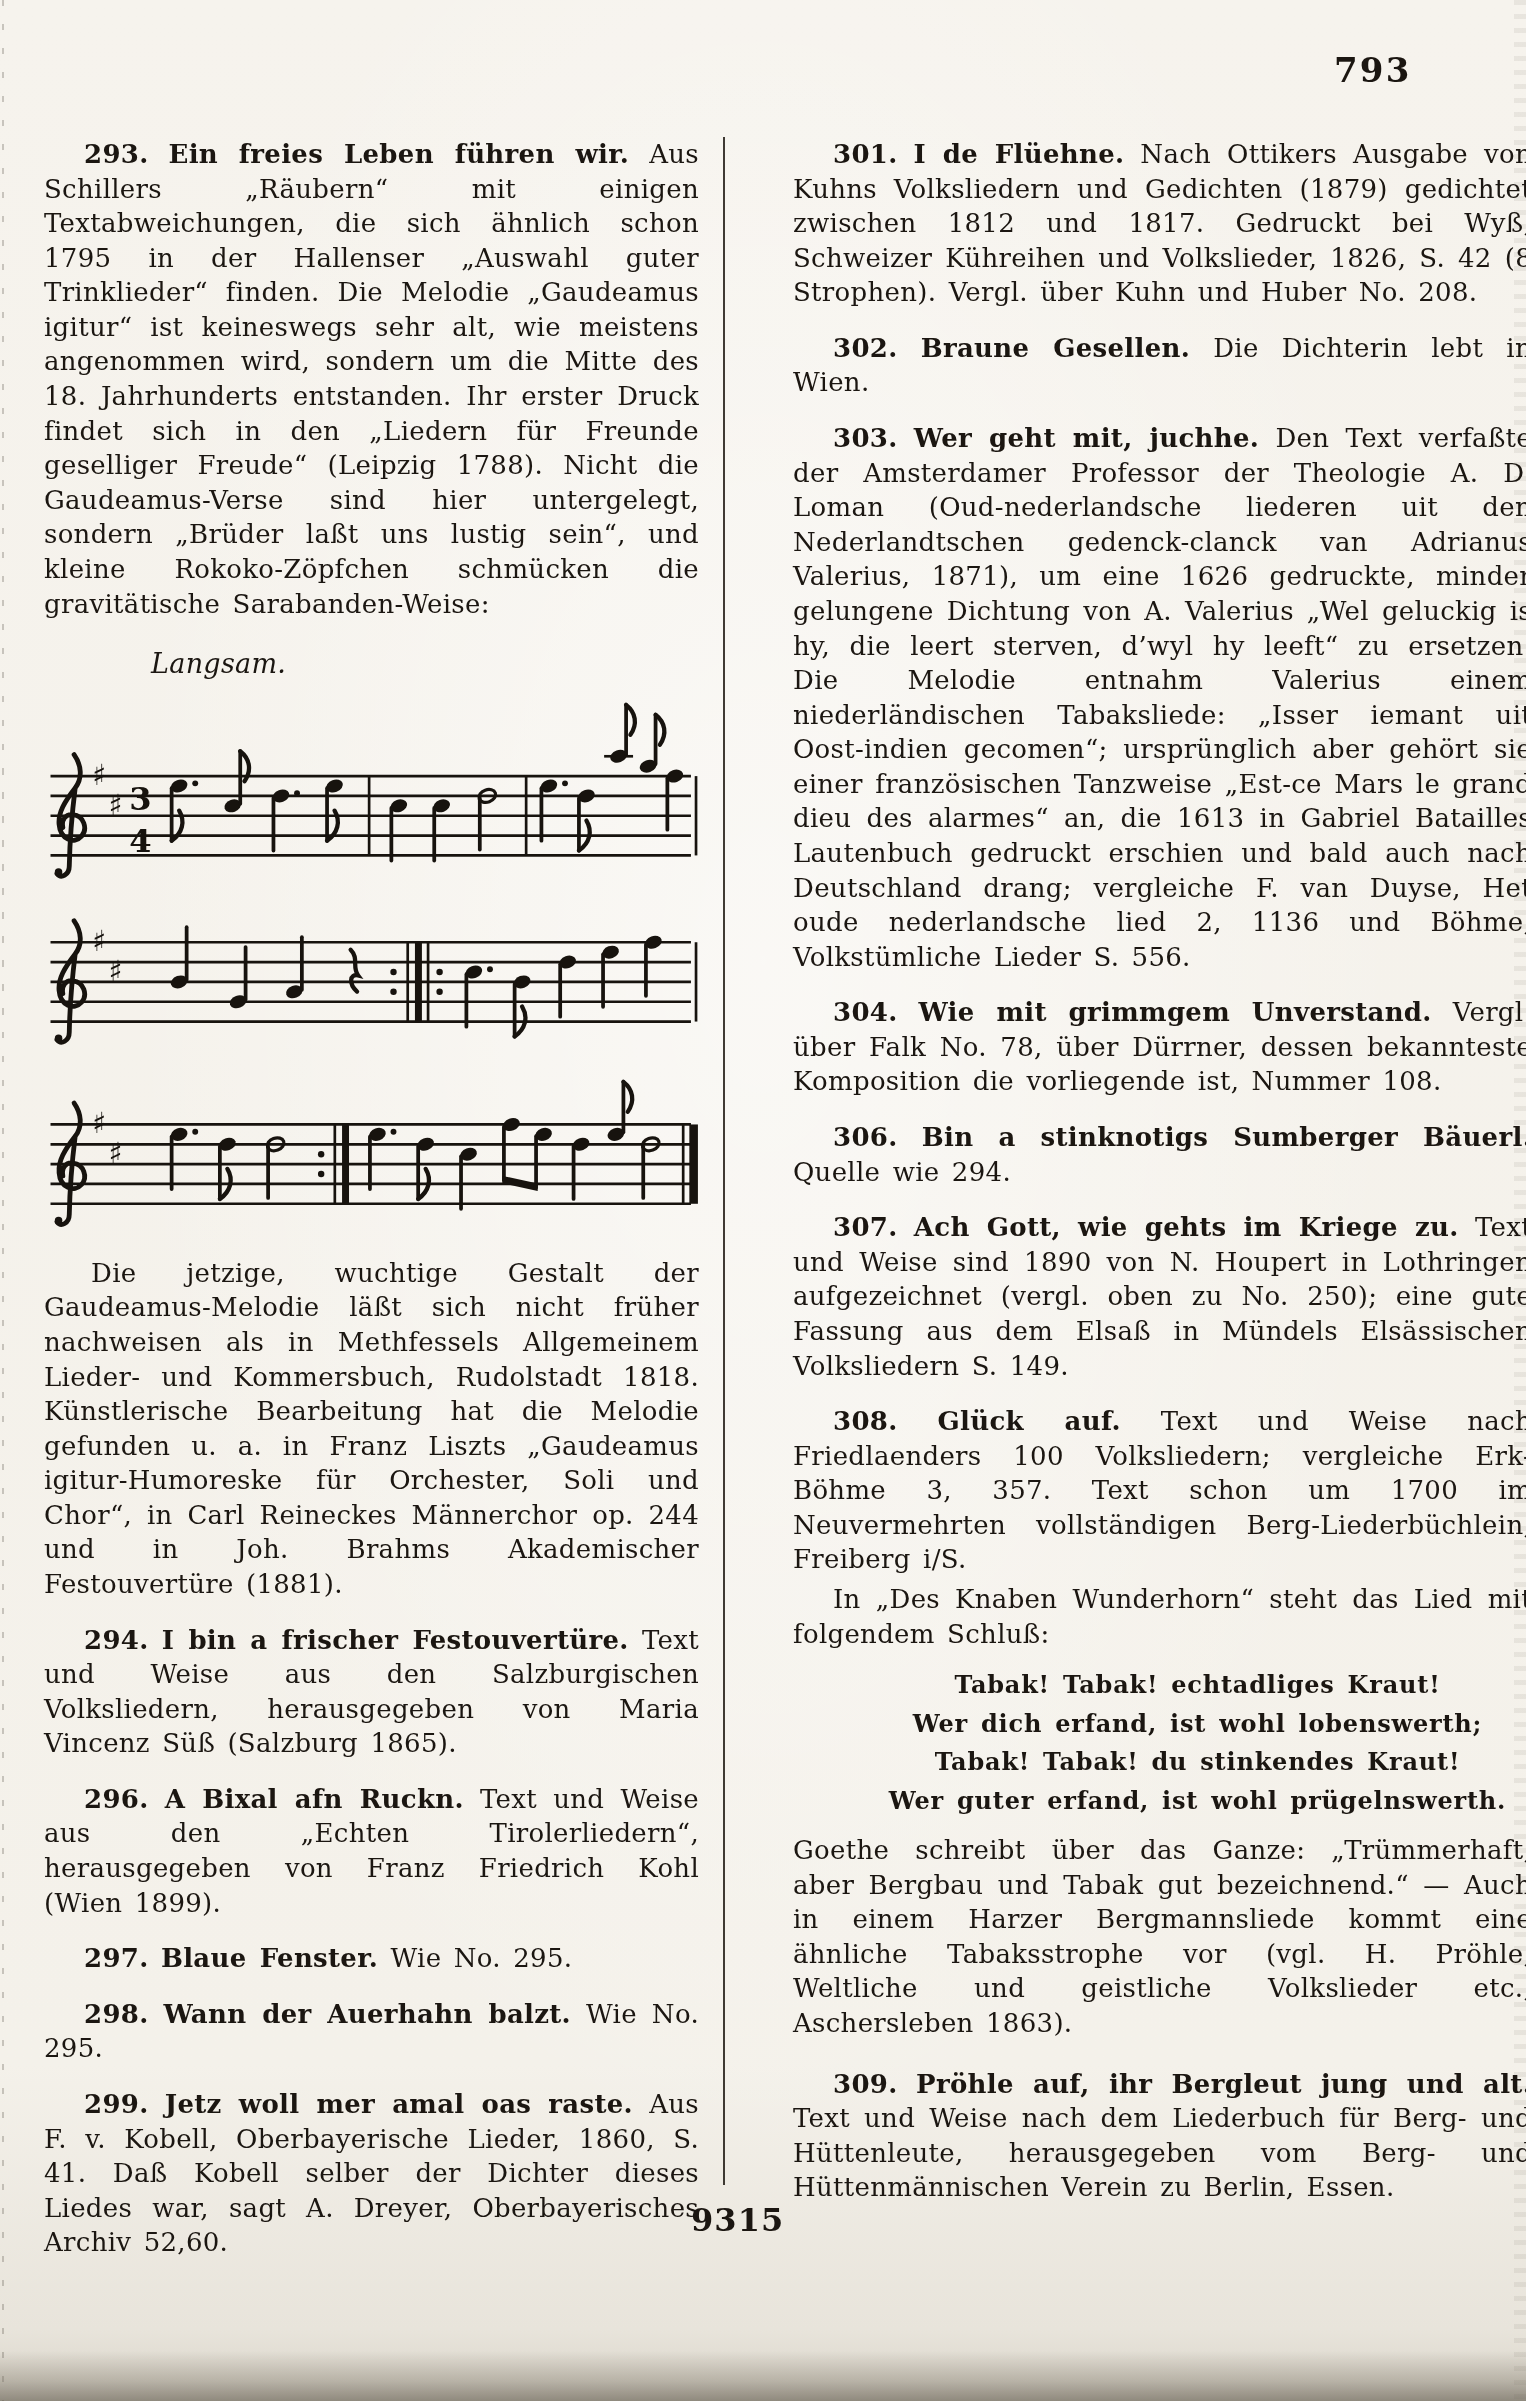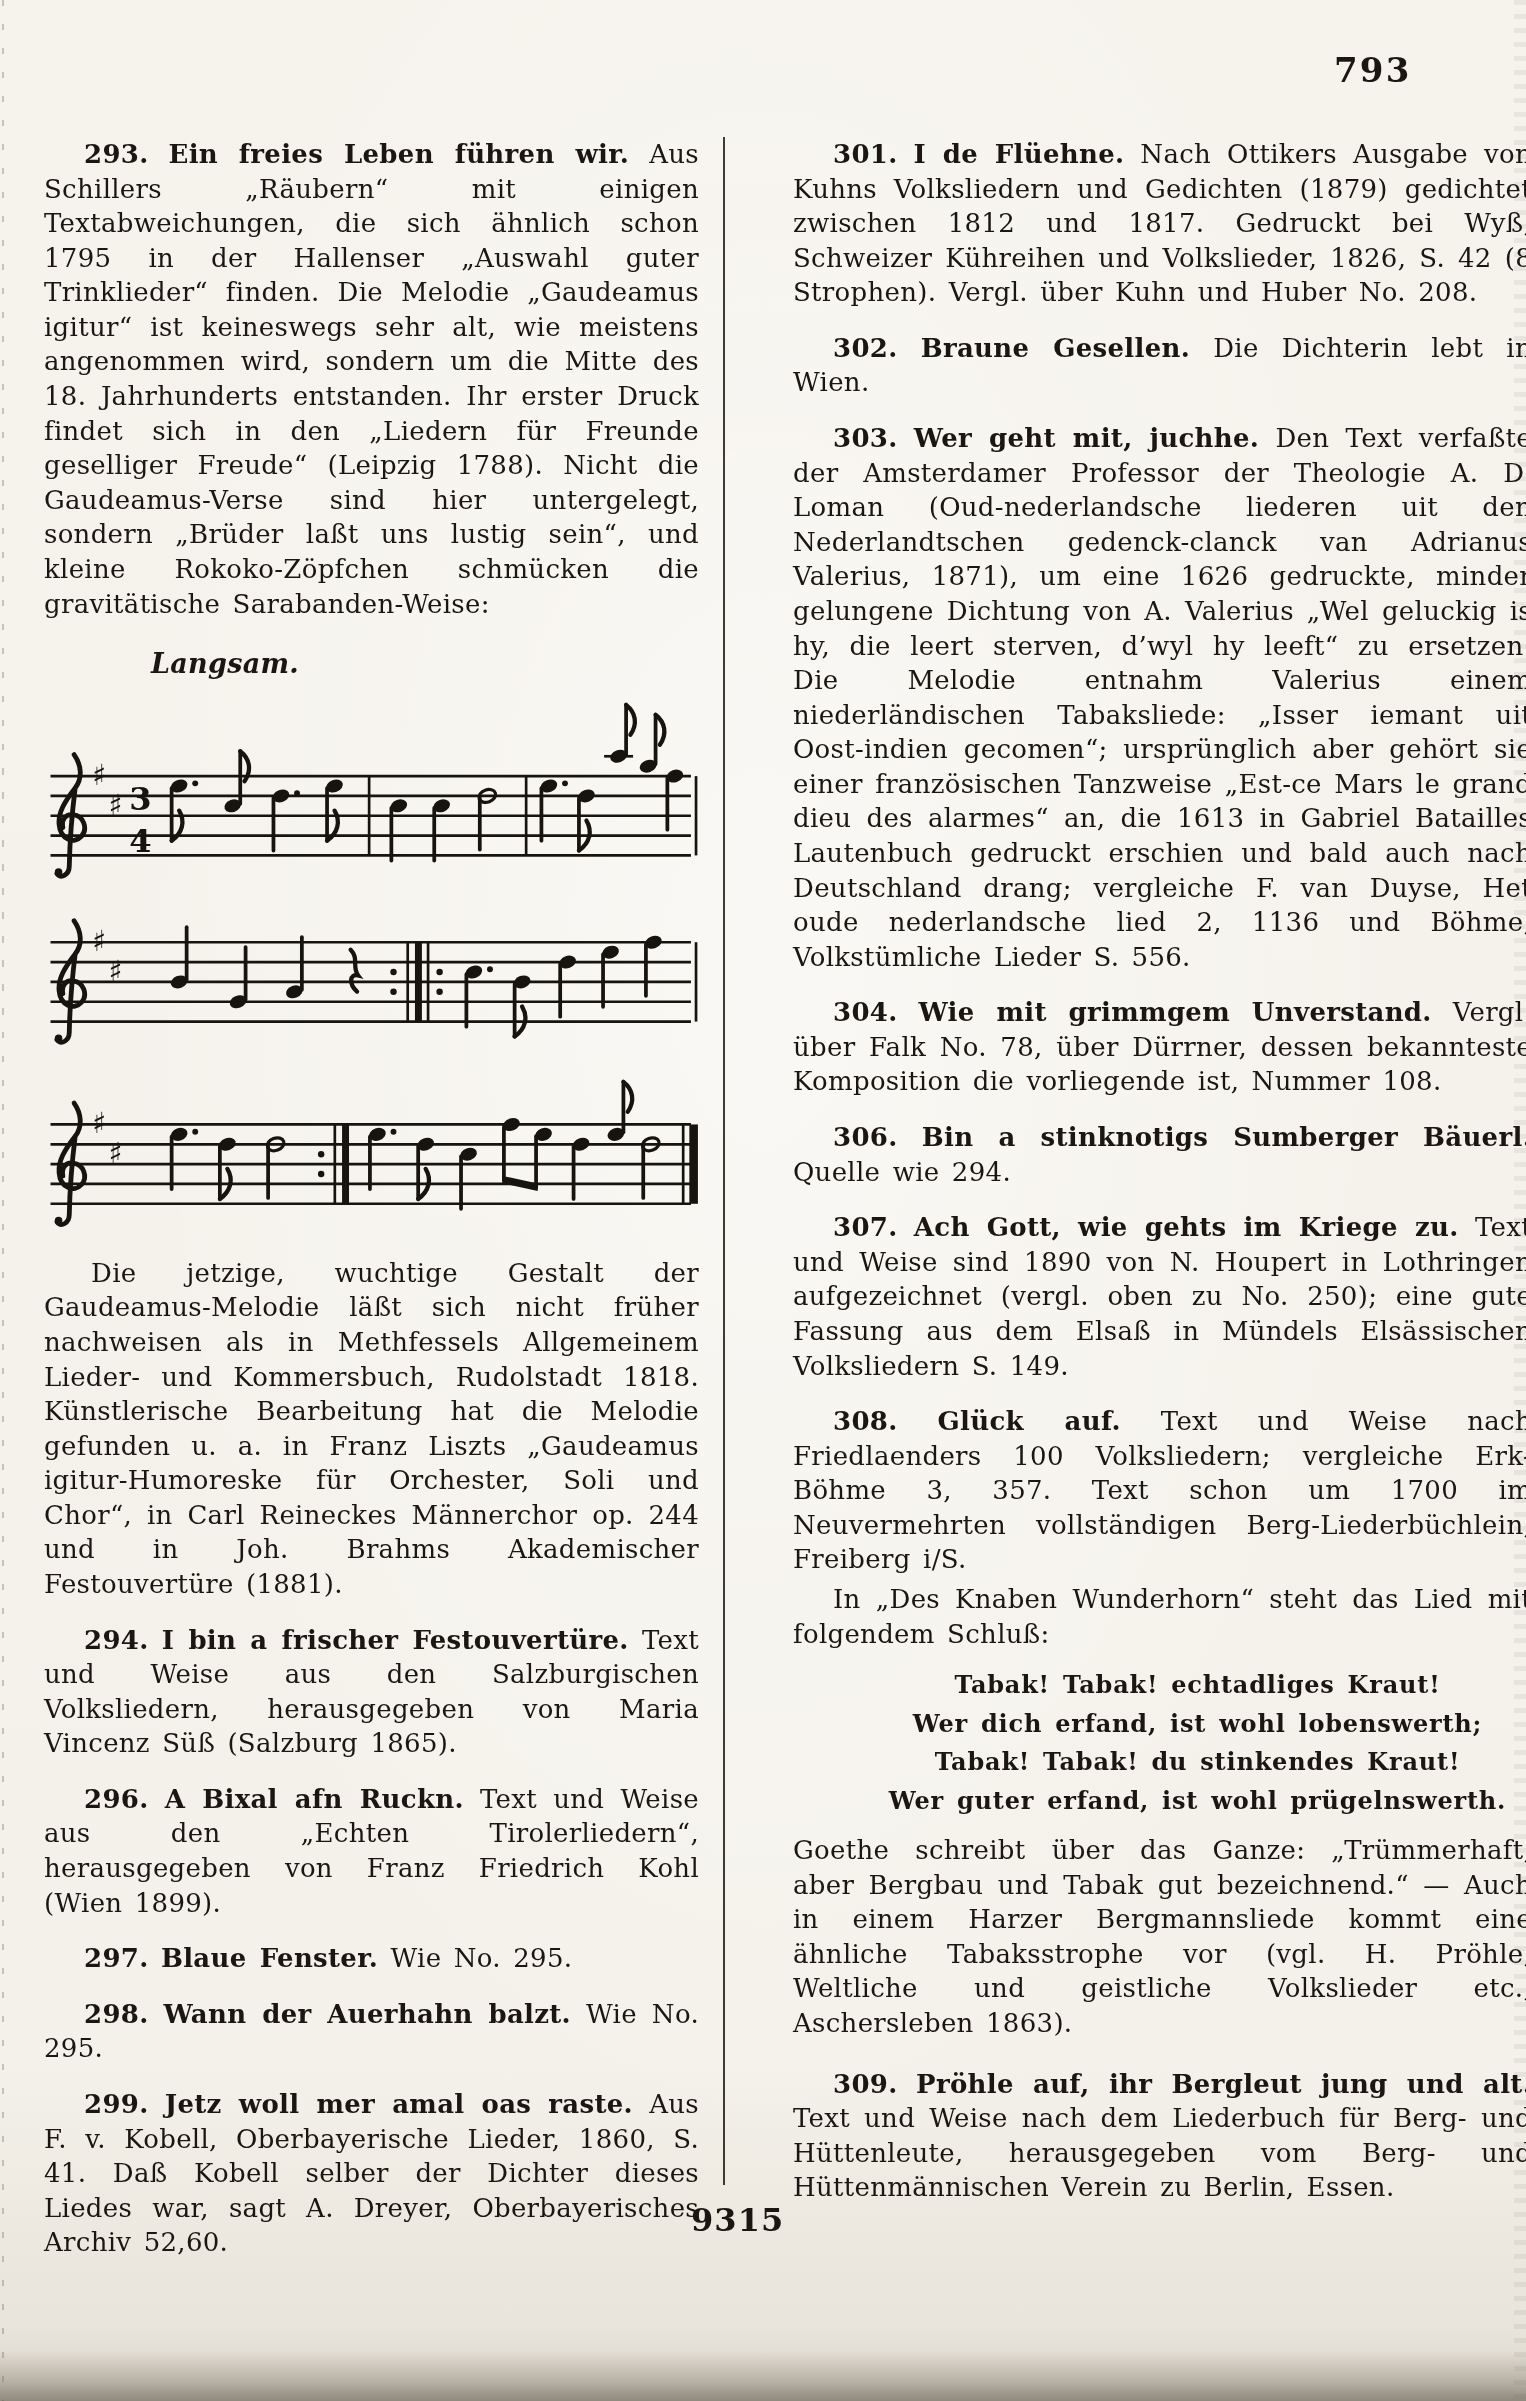--- a/index.html
+++ b/index.html
@@ -18,21 +18,21 @@
   .divider{position:absolute;left:723px;top:137px;width:2.2px;height:2048px;background:#262019;opacity:.88;}
   .col{position:absolute;top:137px;text-align:justify;font-size:26px;line-height:1.33;letter-spacing:0.3px;word-spacing:3.8px;}
   .col.left{left:44px;width:655px;}
   .col.right{left:765px;width:739px;margin-left:28px;}
   .entry{margin:21px 0 0 0;text-indent:40px;}
   .col > .entry:first-child{margin-top:0;}
   .no,.title{font-weight:bold;}
   .cont{margin:18.5px 0 0 0;text-indent:47px;}
   .noindent{text-indent:0;margin-top:3.3px;}
   .inner{margin:5.5px 0 0 0;text-indent:40px;}
-  .tempo{font-style:italic;font-weight:bold;font-size:27px;margin:25px 0 3.3px 107px;text-indent:0;text-align:left;}
+  .tempo{font-style:italic;font-weight:normal;font-size:27px;margin:25px 0 3.3px 107px;text-indent:0;text-align:left;}
   .verse{margin:14px 0 12px 70px;font-size:24px;font-weight:bold;line-height:1.62;text-align:center;text-indent:0;letter-spacing:0.8px;}
   .plate{position:absolute;left:691px;top:2201px;font-size:32px;font-weight:bold;letter-spacing:1.1px;}
   
   .scan-left{position:absolute;left:1.6px;top:0;width:2.2px;height:100%;
     background:repeating-linear-gradient(to bottom, rgba(80,74,64,.28) 0 6.5px, rgba(80,74,64,0) 6.5px 24px);}
   .scan-right{position:absolute;right:0;top:0;width:12px;height:100%;
     background:repeating-linear-gradient(to bottom, rgba(110,104,92,.10) 0 4.9px, rgba(110,104,92,0) 4.9px 14px);}
   .scan-bottom{position:absolute;left:0;right:0;bottom:0;height:50px;
     background:linear-gradient(to bottom, rgba(125,118,104,0) 0%, rgba(125,118,104,.38) 60%, rgba(98,92,80,.62) 100%);}
   

